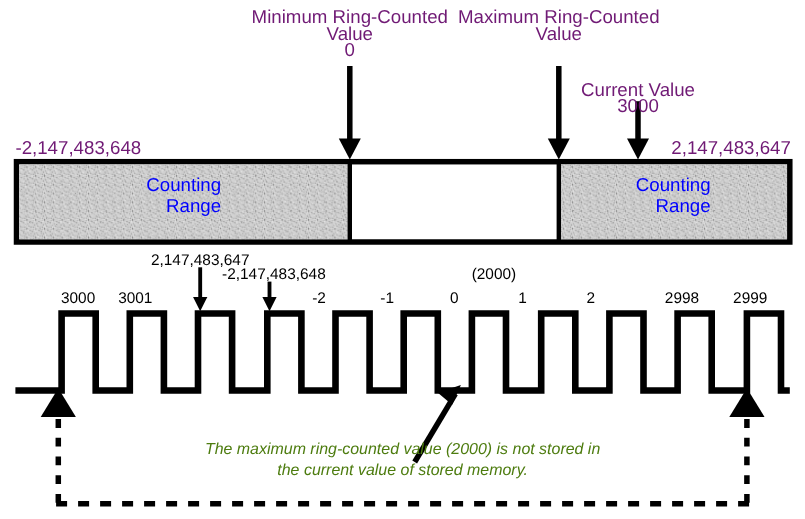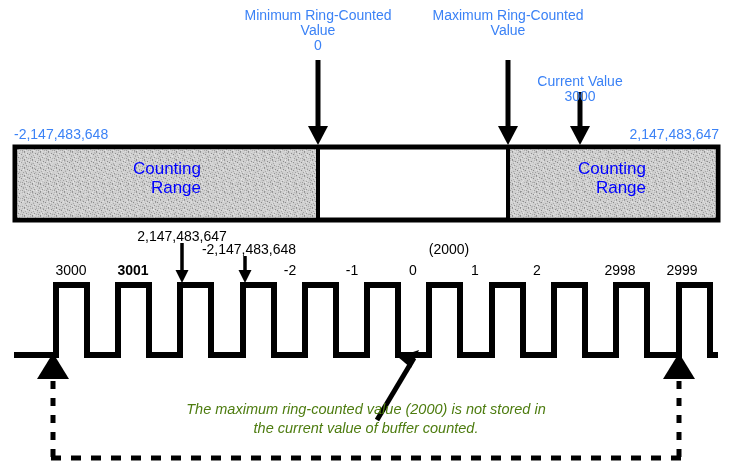--- a/index.html
+++ b/index.html
@@ -21,23 +21,23 @@
   }
   #vector {
     position: absolute;
     left: 0;
     top: 0;
     width: 732px;
     height: 472px;
   }
   .lbl {
     position: absolute;
-    font-size: 14px;
+    font-size: 17px;
     line-height: 15px;
-    color: #3b82f6;
+    color: #701a75;
     white-space: nowrap;
     text-align: center;
   }
   .lbl.center {
     transform: translateX(-50%);
   }
   .lbl.left {
     transform: none;
   }
   .lbl.right {
@@ -204,27 +204,27 @@
     <div>Counting</div>
     <div>Range</div>
   </div>
 
   <div class="wavelbl" style="left:182px; top:228px;">2,147,483,647</div>
   <div class="wavelbl" style="left:249px; top:241px;">-2,147,483,648</div>
 
   <div class="wavelbl" style="left:413px; top:241px;margin-left:36px;">(2000)</div>
 
   <div class="wavelbl" style="left:71px; top:262px;">3000</div>
-  <div class="wavelbl" style="left:133px; top:262px;font-weight:bold;">3001</div>
+  <div class="wavelbl" style="left:123px; top:262px;">3001</div>
   <div class="wavelbl" style="left:290px; top:262px;">-2</div>
   <div class="wavelbl" style="left:352px; top:262px;">-1</div>
   <div class="wavelbl" style="left:413px; top:262px;">0</div>
   <div class="wavelbl" style="left:475px; top:262px;">1</div>
   <div class="wavelbl" style="left:537px; top:262px;">2</div>
   <div class="wavelbl" style="left:620px; top:262px;">2998</div>
   <div class="wavelbl" style="left:682px; top:262px;">2999</div>
 
   <div class="caption" style="top:400px;">
     <div>The maximum ring-counted value (2000) is not stored in</div>
-    <div>the current value of buffer counted.</div>
+    <div>the current value of stored memory.</div>
   </div>
 
 </div>
 
 </body></html>

